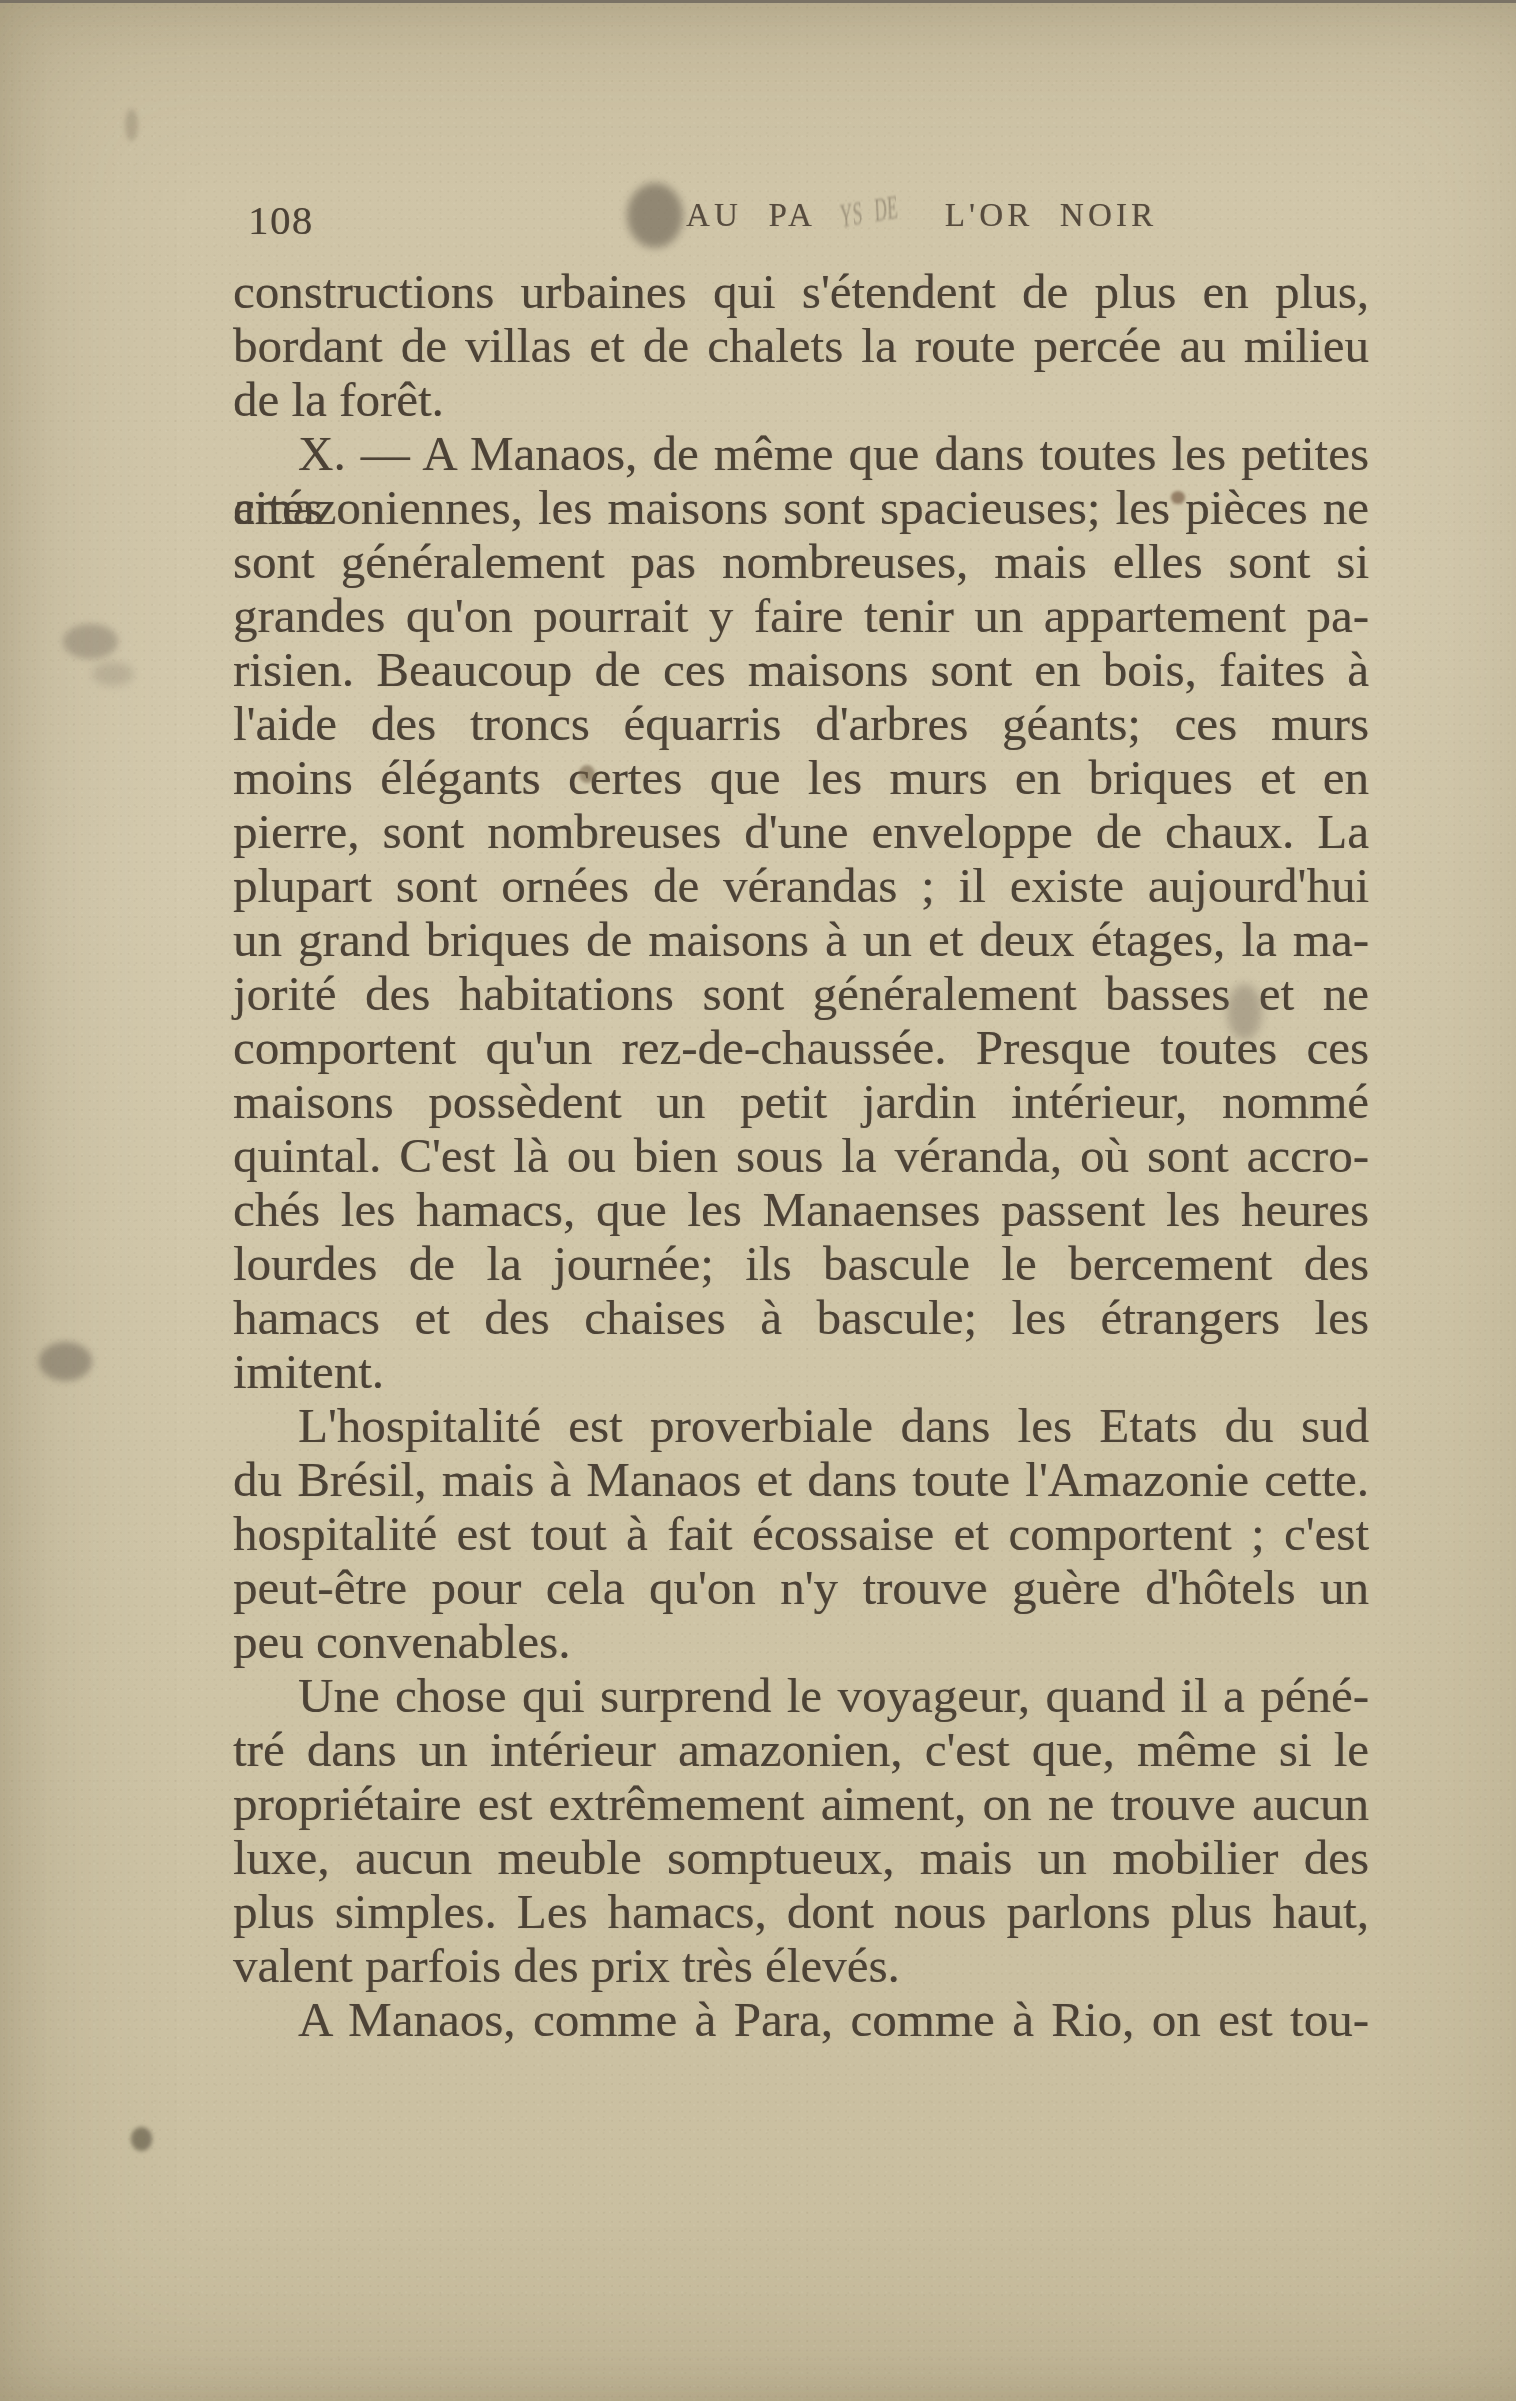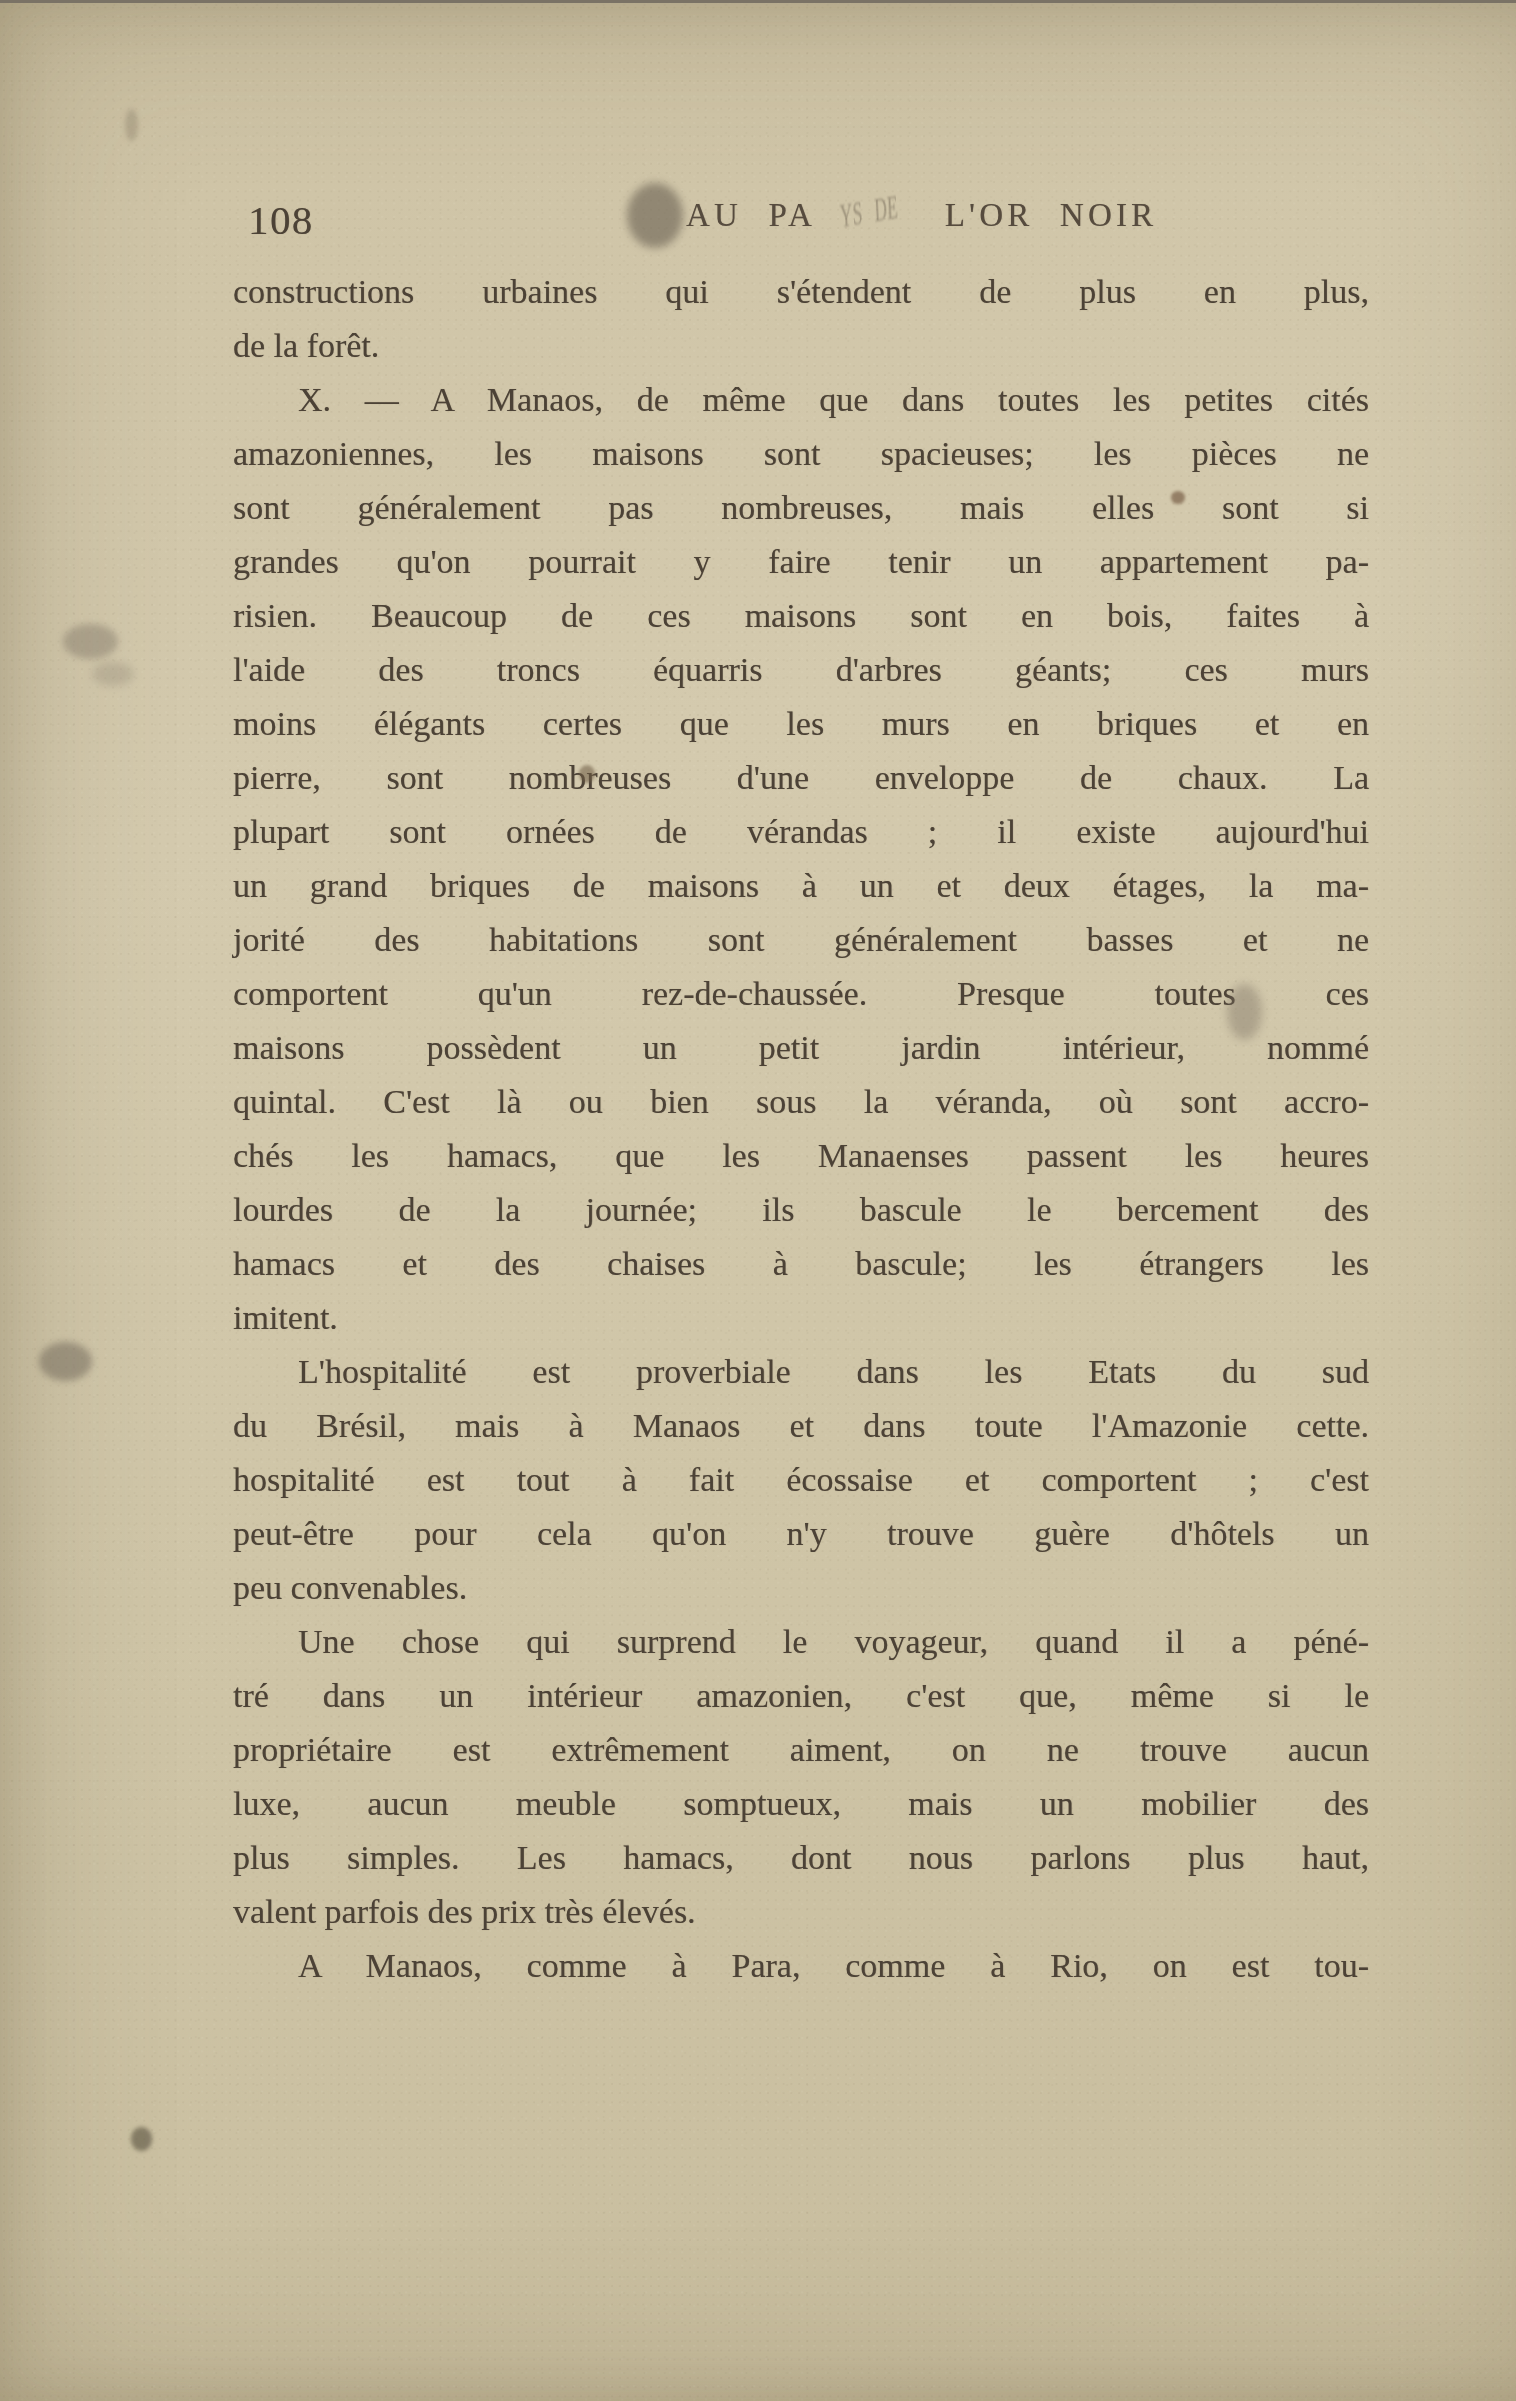--- a/index.html
+++ b/index.html
@@ -45,21 +45,21 @@
   }
   .title .damaged {
     display:inline-block;
     transform: scaleX(.52) translateY(-3.5px) rotate(-5deg);
     opacity:.38; filter: blur(1.1px);
     letter-spacing:0.7px; margin:0 -7px 0 -2.8px;
   }
 
   .bodytext {
     position:absolute; left:233px; top:262px; width:1136px;
-    font-size:34px;
+    font-size:49px;
     text-shadow:0.3px 0.3px 0.7px rgba(60,50,40,.42);
   }
   .line {
     height:54px; line-height:54px;
     text-align:justify; text-align-last:justify;
     white-space:normal;
   }
   .line.last { text-align-last:left; }
   .line.indent { text-indent:65px; }
 
@@ -71,20 +71,21 @@
 <div class="page">
   <div class="grain"></div>
 
   <div class="textlayer">
     <div class="pagenum">108</div>
 
     <div class="title"><span>AU PA</span><span class="damaged">YS DE</span><span> L'OR NOIR</span></div>
 
     <div class="bodytext" id="body-text">
         <div class="line">constructions urbaines qui s'étendent de plus en plus,</div>
+        <div class="line">bordant de villas et de chalets la route percée au milieu</div>
         <div class="line last">de la forêt.</div>
         <div class="line indent">X. — A Manaos, de même que dans toutes les petites cités</div>
         <div class="line">amazoniennes, les maisons sont spacieuses; les pièces ne</div>
         <div class="line">sont généralement pas nombreuses, mais elles sont si</div>
         <div class="line">grandes qu'on pourrait y faire tenir un appartement pa-</div>
         <div class="line">risien. Beaucoup de ces maisons sont en bois, faites à</div>
         <div class="line">l'aide des troncs équarris d'arbres géants; ces murs</div>
         <div class="line">moins élégants certes que les murs en briques et en</div>
         <div class="line">pierre, sont nombreuses d'une enveloppe de chaux. La</div>
         <div class="line">plupart sont ornées de vérandas ; il existe aujourd'hui</div>

